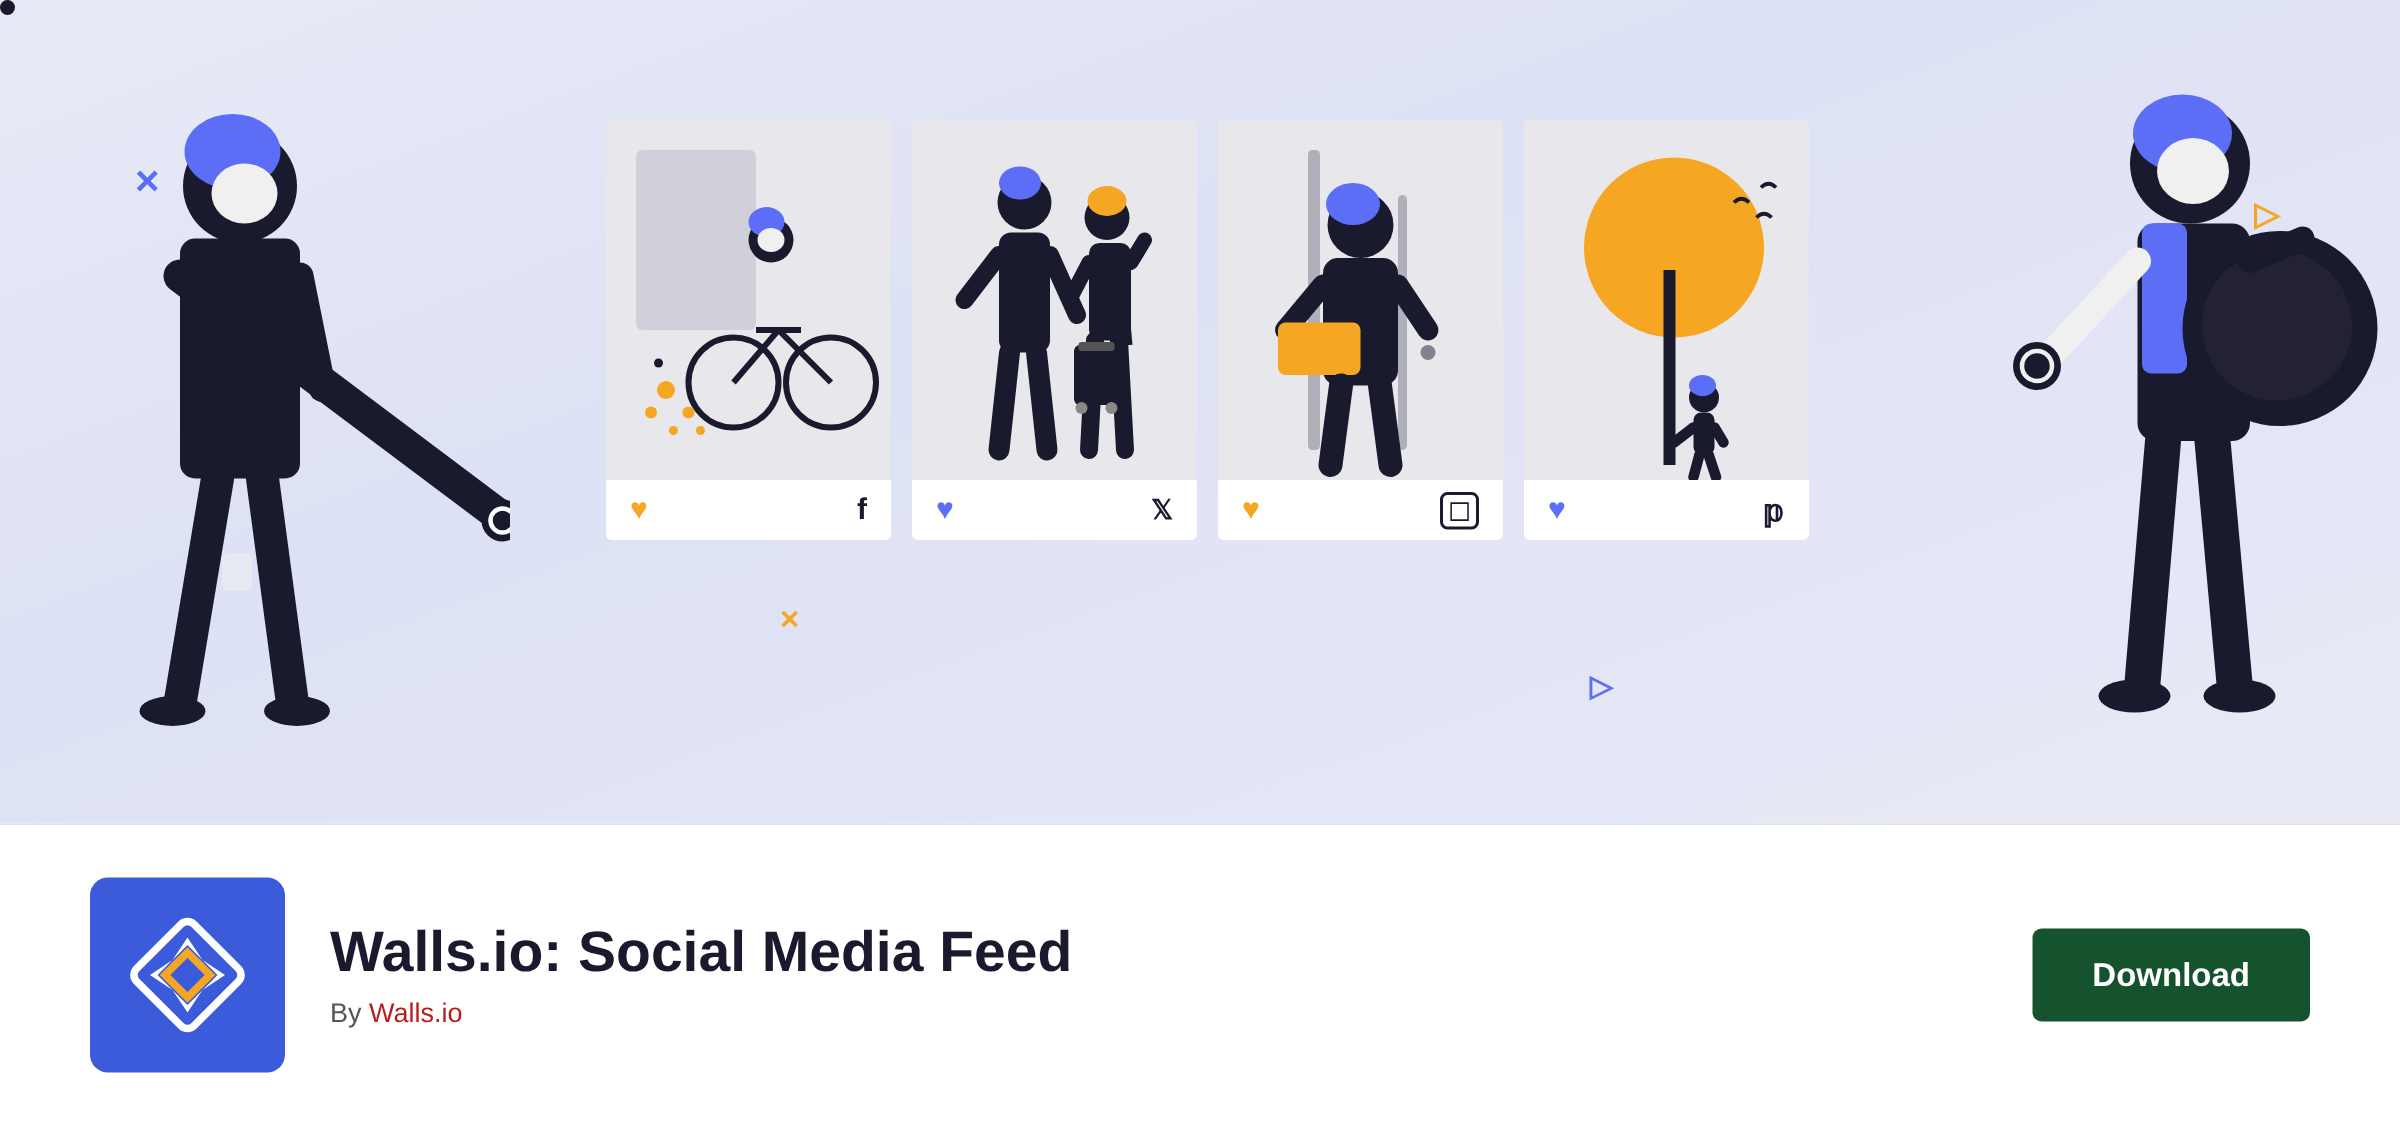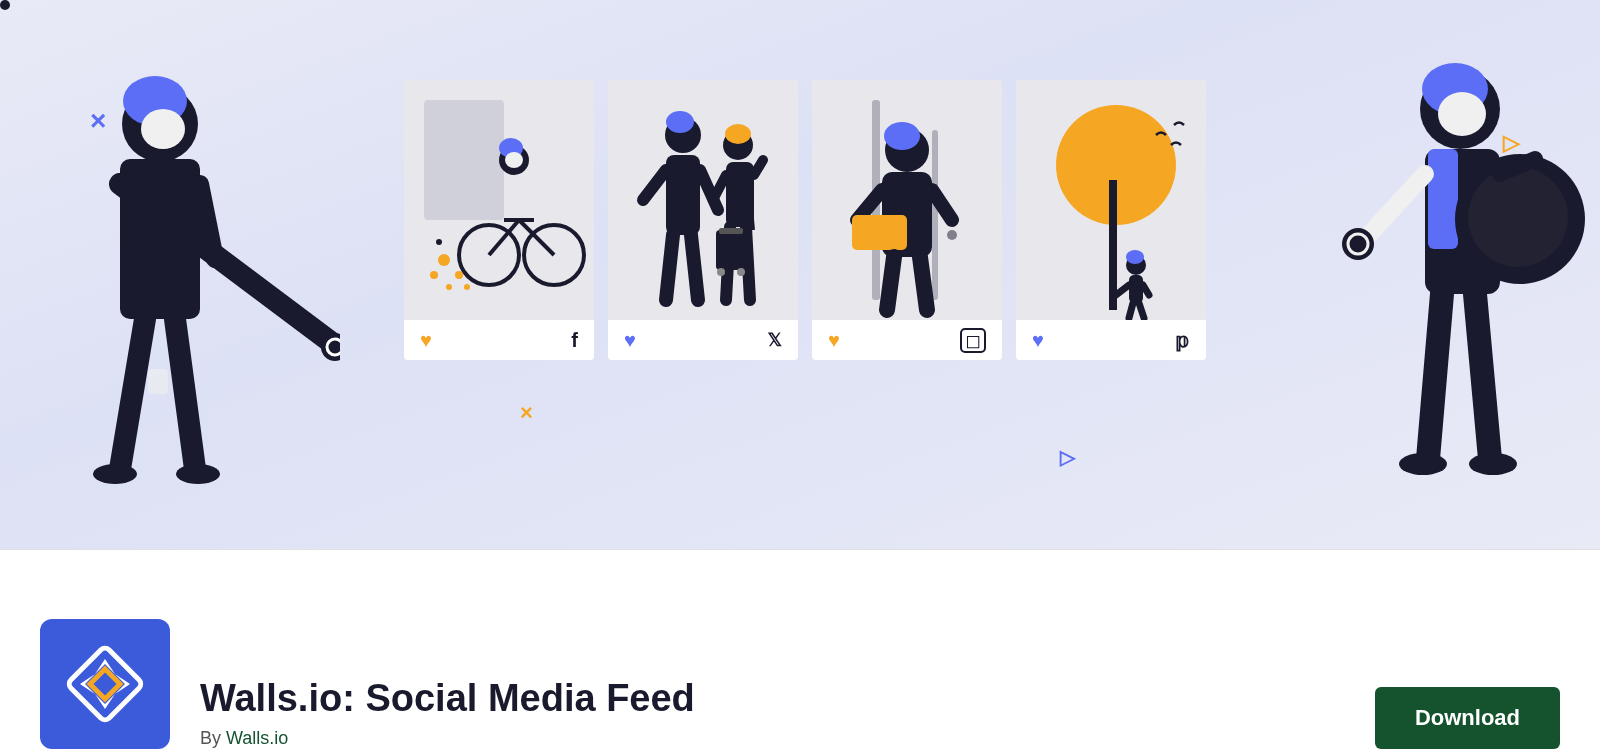--- a/index.html
+++ b/index.html
@@ -105,22 +105,22 @@
 
     
     svg { display: block; }
 
     
     .plugin-info {
       width: 100%;
       height: 200px;
       background: #fff;
       display: flex;
-      align-items: flex-end;
-      padding: 0 40px;
+      align-items: center;
+      padding: 0 60px;
       border-top: 1px solid #e0e0e0;
     }
 
     .plugin-icon-wrapper {
       width: 130px;
       height: 130px;
       background: #3b5bdb;
       border-radius: 12px;
       display: flex;
       align-items: center;
@@ -140,21 +140,21 @@
       line-height: 1.2;
     }
 
     .plugin-by {
       font-size: 18px;
       color: #555;
       margin-top: 6px;
     }
 
     .plugin-by a {
-      color: #14532d;
+      color: #b91c1c;
       text-decoration: none;
     }
 
     .download-btn {
       background: #14532d;
       color: #fff;
       border: none;
       border-radius: 6px;
       padding: 18px 40px;
       font-size: 22px;

